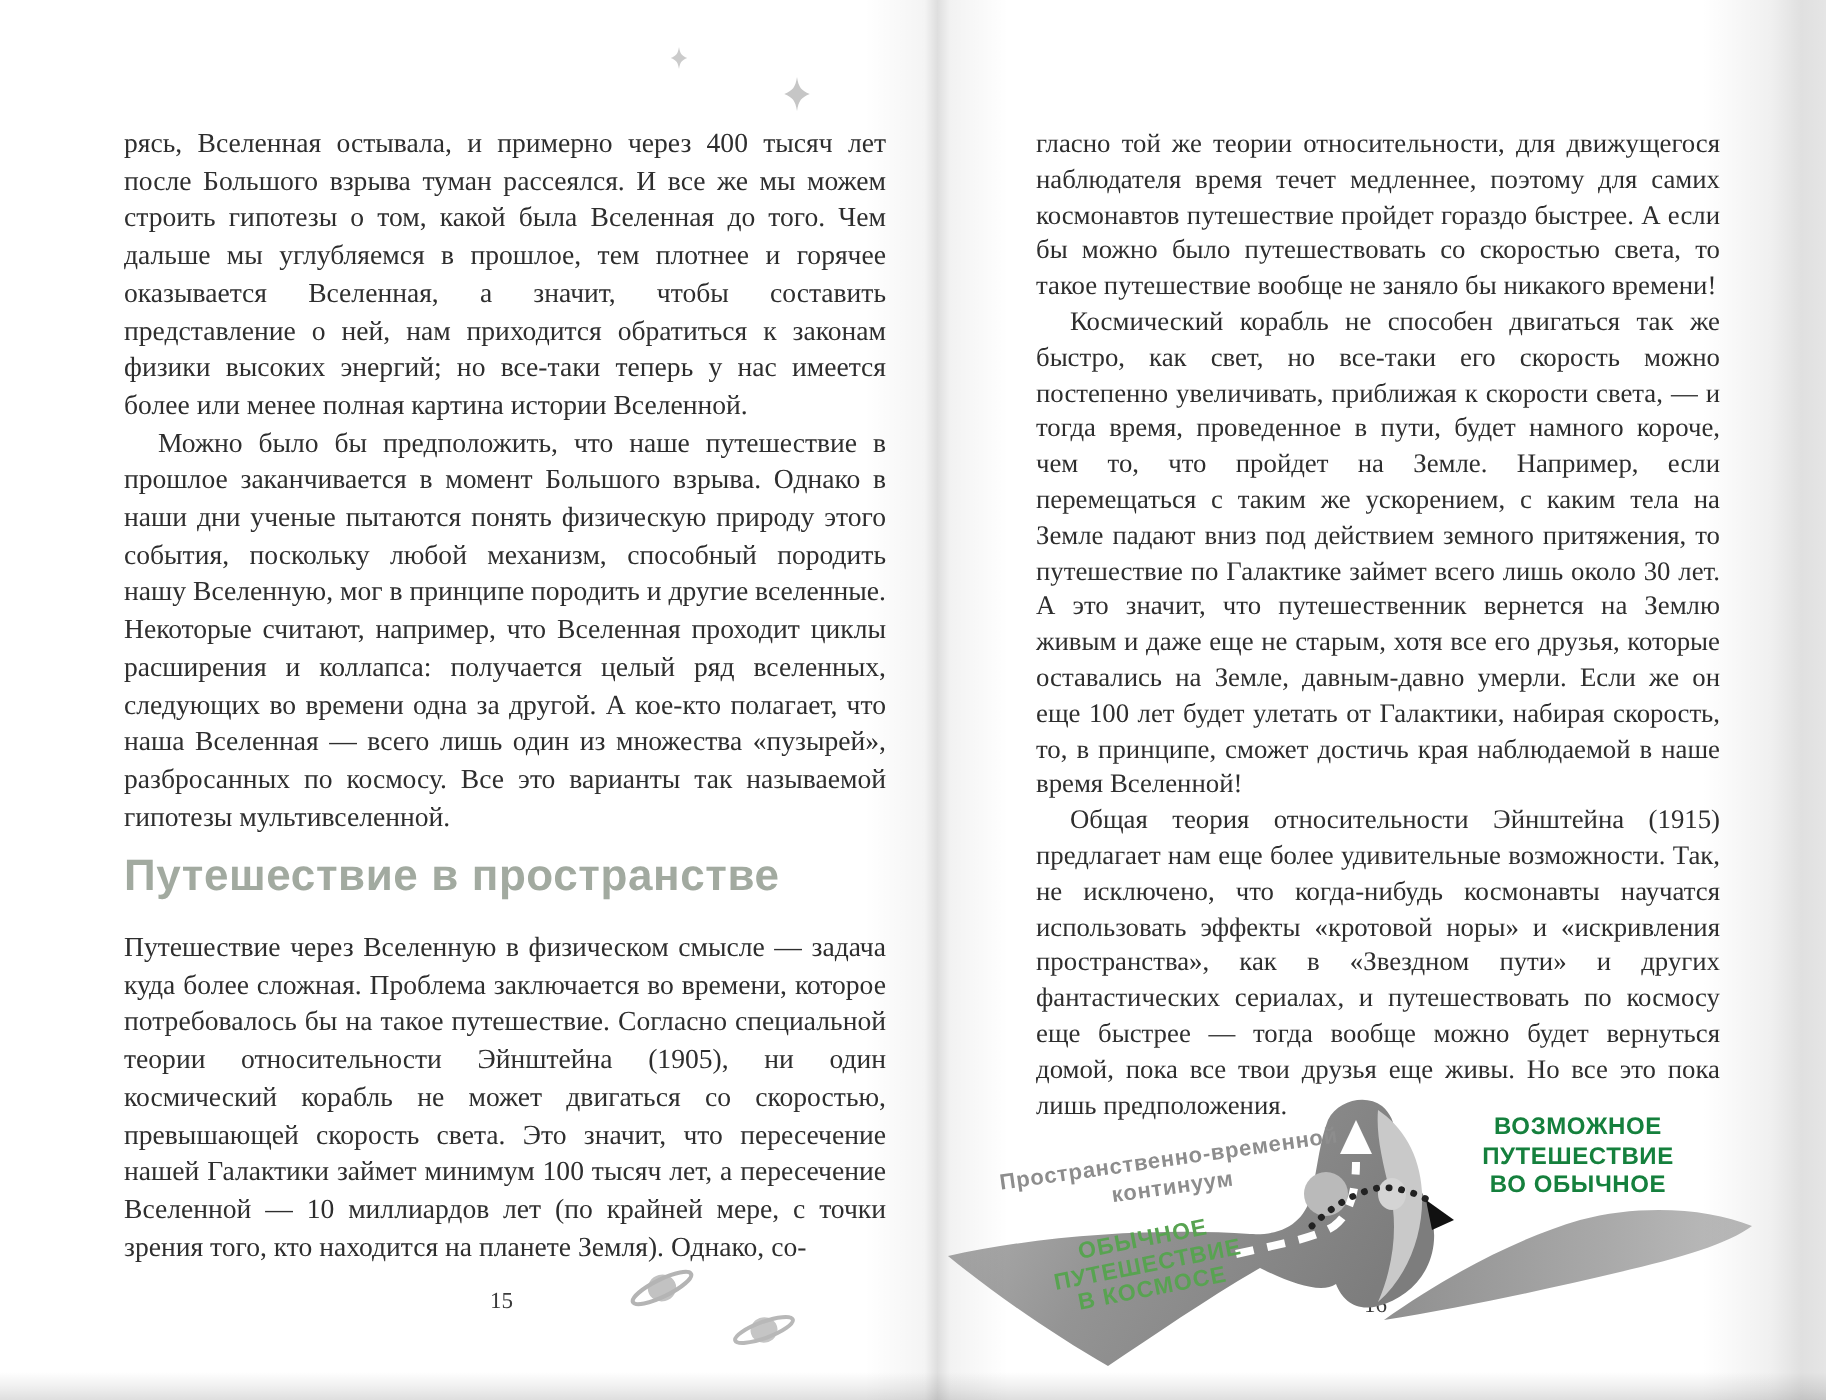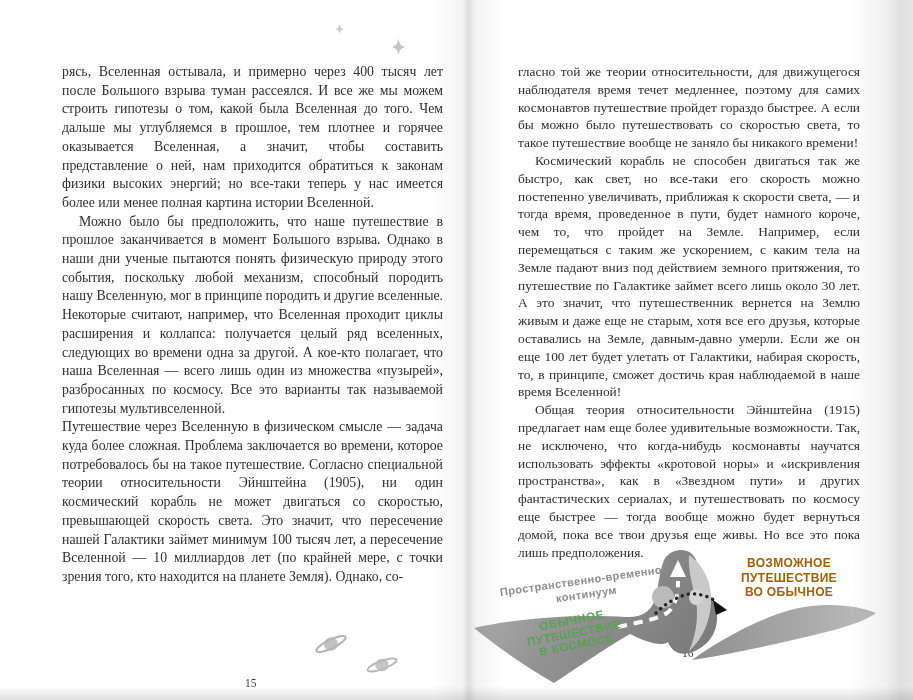--- a/index.html
+++ b/index.html
@@ -19,40 +19,40 @@
   .heading {
     font-family:"Liberation Sans","DejaVu Sans",sans-serif;
     font-weight:bold; font-size:22px; letter-spacing:0.3px;
     color:#a2aaa0; margin:11px 0 17px 0; text-align:left;
   }
 
   .pagenum {
     position:absolute; font-size:11.5px; color:#3a3a3a;
     font-family:"Liberation Serif",serif;
   }
-  #pagenum-15 { left:245px; top:645px;margin-top:32px; }
+  #pagenum-15 { left:245px; top:645px; }
   #pagenum-16 { left:682px; top:647px; }
 
   
   .lbl {
     position:absolute; font-family:"Liberation Sans","DejaVu Sans",sans-serif;
     font-weight:bold; text-align:center;
   }
   .lbl span { display:block; }
   #lbl-continuum {
     left:483px; top:574px; width:205px; font-size:11px; line-height:13.5px;
     color:#8d8d8d; letter-spacing:0.4px; transform:rotate(-8deg);
   }
   #lbl-space {
     left:506px; top:614px; width:136px; font-size:11.5px; line-height:12.5px;
     color:#58a351; letter-spacing:0.6px; transform:rotate(-11deg);
   }
   #lbl-time {
     left:733px; top:556px; width:112px; font-size:12px; line-height:14.5px;
-    color:#a16207; letter-spacing:0.3px;
+    color:#15803d; letter-spacing:0.3px;
   }
 
   
   .abs { position:absolute; }
   .gutter-shadow {
     left:432px; top:0; width:72px; height:700px;
     background:linear-gradient(to right, rgba(0,0,0,0) 0%, rgba(0,0,0,0.045) 42%,
                rgba(0,0,0,0.13) 51%, rgba(0,0,0,0.05) 60%, rgba(0,0,0,0) 100%);
   }
   .right-edge-shadow {
@@ -67,20 +67,21 @@
   }
 </style>
 </head>
 <body>
 
 <div class="canvas">
 
   <div class="page-col page-left">
     <p>рясь, Вселенная остывала, и примерно через 400 тысяч лет после Большого взрыва туман рассеялся. И все же мы можем строить гипотезы о том, какой была Вселенная до того. Чем дальше мы углубляемся в прошлое, тем плотнее и горячее оказывается Вселенная, а значит, чтобы составить представление о ней, нам приходится обратиться к законам физики высоких энергий; но все-таки теперь у нас имеется более или менее полная картина истории Вселенной.</p>
     <p class="indent">Можно было бы предположить, что наше путешествие в прошлое заканчивается в момент Большого взрыва. Однако в наши дни ученые пытаются понять физическую природу этого события, поскольку любой механизм, способный породить нашу Вселенную, мог в принципе породить и другие вселенные. Некоторые считают, например, что Вселенная проходит циклы расширения и коллапса: получается целый ряд вселенных, следующих во времени одна за другой. А кое-кто полагает, что наша Вселенная — всего лишь один из множества «пузырей», разбросанных по космосу. Все это варианты так называемой гипотезы мультивселенной.</p>
+    <h2 class="heading">Путешествие в пространстве</h2>
     <p>Путешествие через Вселенную в физическом смысле — задача куда более сложная. Проблема заключается во времени, которое потребовалось бы на такое путешествие. Согласно специальной теории относительности Эйнштейна (1905), ни один космический корабль не может двигаться со скоростью, превышающей скорость света. Это значит, что пересечение нашей Галактики займет минимум 100 тысяч лет, а пересечение Вселенной — 10 миллиардов лет (по крайней мере, с точки зрения того, кто находится на планете Земля). Однако, со-</p>
   </div>
 
   <div class="page-col page-right">
     <p>гласно той же теории относительности, для движущегося наблюдателя время течет медленнее, поэтому для самих космонавтов путешествие пройдет гораздо быстрее. А если бы можно было путешествовать со скоростью света, то такое путешествие вообще не заняло бы никакого времени!</p>
     <p class="indent">Космический корабль не способен двигаться так же быстро, как свет, но все-таки его скорость можно постепенно увеличивать, приближая к скорости света, — и тогда время, проведенное в пути, будет намного короче, чем то, что пройдет на Земле. Например, если перемещаться с таким же ускорением, с каким тела на Земле падают вниз под действием земного притяжения, то путешествие по Галактике займет всего лишь около 30 лет. А это значит, что путешественник вернется на Землю живым и даже еще не старым, хотя все его друзья, которые оставались на Земле, давным-давно умерли. Если же он еще 100 лет будет улетать от Галактики, набирая скорость, то, в принципе, сможет достичь края наблюдаемой в наше время Вселенной!</p>
     <p class="indent">Общая теория относительности Эйнштейна (1915) предлагает нам еще более удивительные возможности. Так, не исключено, что когда-нибудь космонавты научатся использовать эффекты «кротовой норы» и «искривления пространства», как в «Звездном пути» и других фантастических сериалах, и путешествовать по космосу еще быстрее — тогда вообще можно будет вернуться домой, пока все твои друзья еще живы. Но все это пока лишь предположения.</p>
   </div>
 
   <div class="pagenum" id="pagenum-15">15</div>

